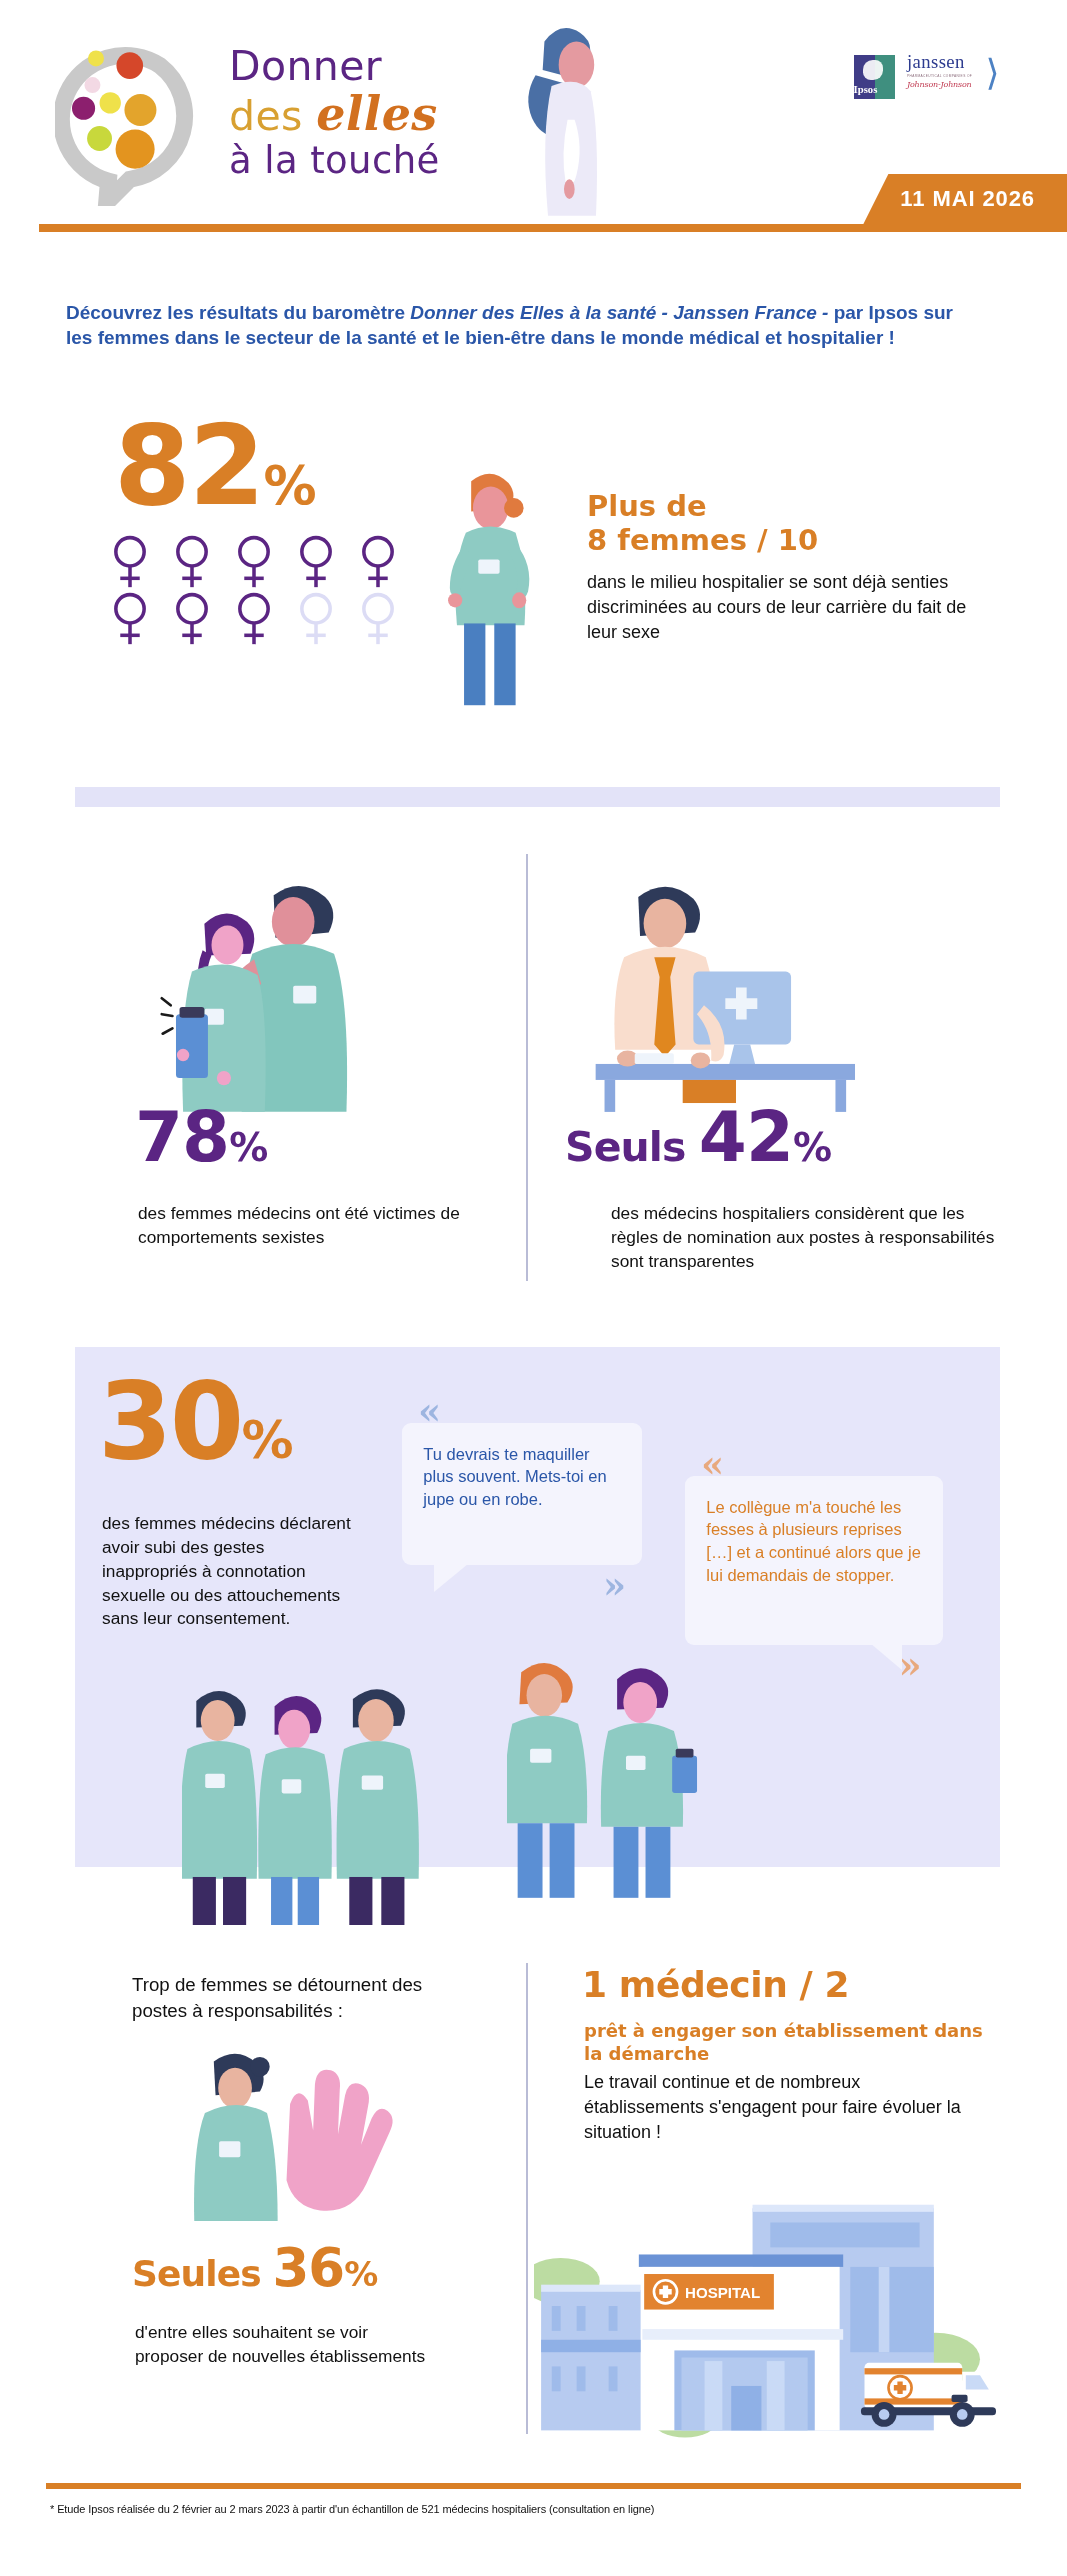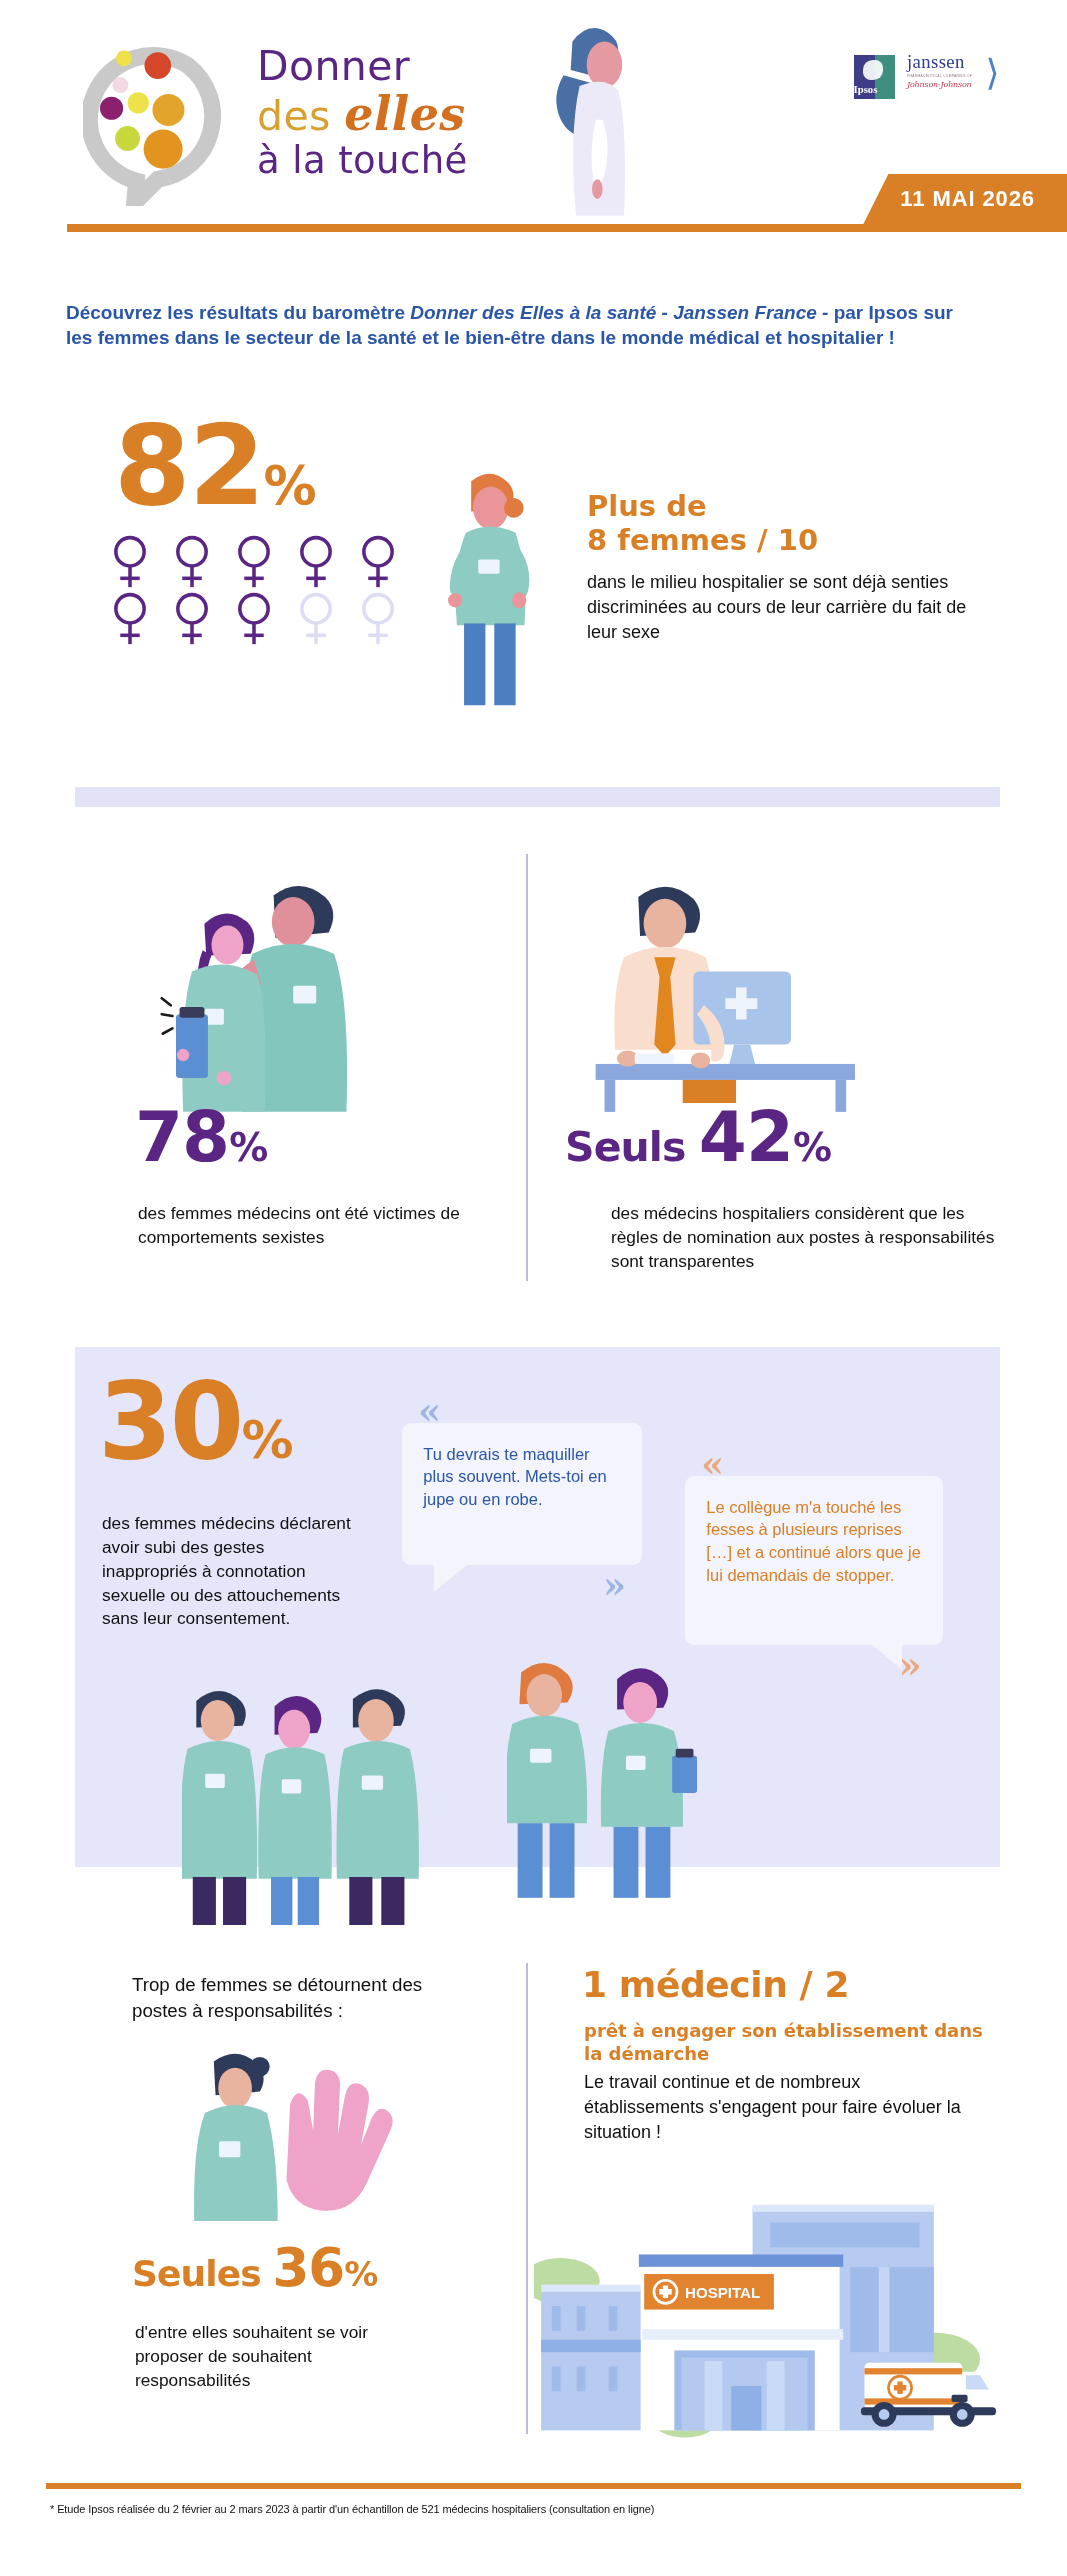--- a/index.html
+++ b/index.html
@@ -15,21 +15,20 @@
     position: relative;
     overflow: hidden;
     color: #111;
   }
 
   .page {
     position: relative;
     width: 1067px;
     height: 2566px;
     background: #ffffff;
-    padding-left: 28px;
   }
 
   
   .header {
     position: relative;
     height: 267px;
     width: 100%;
   }
   .logo-mark {
     position: absolute;
@@ -600,21 +599,21 @@
     <svg class="hand-illus" viewBox="0 0 280 195">
       <path d="M40 14 q26 -18 48 2 q14 14 4 32 l-50 4 Z" fill="#2e3a59"></path>
       <circle cx="92" cy="20" r="11" fill="#2e3a59"></circle>
       <ellipse cx="64" cy="44" rx="19" ry="23" fill="#e8b4a0"></ellipse>
       <path d="M30 72 q36 -18 70 0 q12 44 12 122 l-94 0 q-2 -86 12 -122 Z" fill="#8ecbc3"></path>
       <rect x="46" y="104" width="24" height="18" rx="2" fill="#eef4fb"></rect>
       <path d="M126 62 q8 -22 20 -4 l6 34 l2 -52 q2 -20 18 -16 q12 4 10 22 l-2 50 l8 -44 q4 -18 18 -12 q12 6 8 24 l-8 44 l12 -30 q8 -16 18 -8 q10 8 2 24 l-26 58 q-16 34 -52 30 q-30 -4 -38 -34 Z" fill="#f0a3c8"></path>
     </svg>
 
     <div class="big-num n36"><span class="seules">Seules </span><span>36</span><span class="pc">%</span></div>
-    <div class="t36">d'entre elles souhaitent se voir proposer de souhaitent responsabilités</div>
+    <div class="t36">d'entre elles souhaitent se voir proposer de nouvelles établissements</div>
 
     <div class="big-num n1med">1 médecin / 2</div>
     <div class="sub1med">prêt à engager son établissement dans la démarche</div>
     <div class="t1med">Le travail continue et de nombreux établissements s'engagent pour faire évoluer la situation !</div>
 
     <svg class="hospital-illus" viewBox="0 0 520 290">
       <ellipse cx="30" cy="108" rx="44" ry="26" fill="#bcdca2"></ellipse>
       <ellipse cx="452" cy="196" rx="50" ry="30" fill="#bcdca2"></ellipse>
       <ellipse cx="170" cy="266" rx="36" ry="18" fill="#bcdca2"></ellipse>
       <rect x="8" y="118" width="112" height="158" fill="#b7cbf0"></rect>

